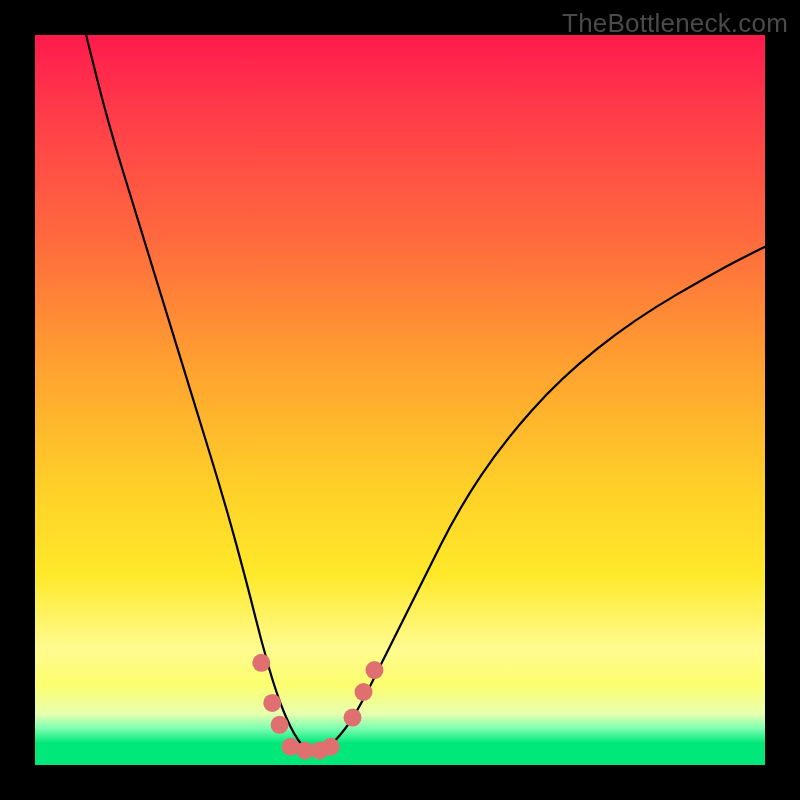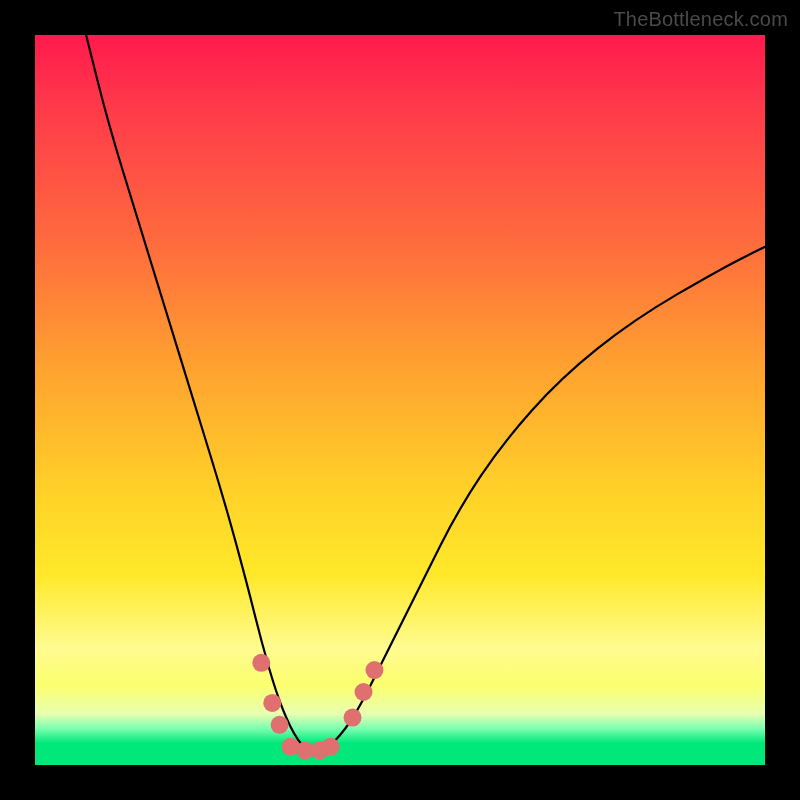--- a/index.html
+++ b/index.html
@@ -38,21 +38,21 @@
       #7bffb0 95%,
       #00e87a 97%,
       #00e87a 100%
     );
   }
   .watermark {
     position: absolute;
     top: 8px;
     right: 12px;
     color: #4a4a4a;
-    font-size: 20px;
+    font-size: 26px;
     font-weight: 500;
     letter-spacing: 0.2px;
     user-select: none;
   }
   svg.curve {
     position: absolute;
     left: 0;
     top: 0;
     width: 730px;
     height: 730px;

